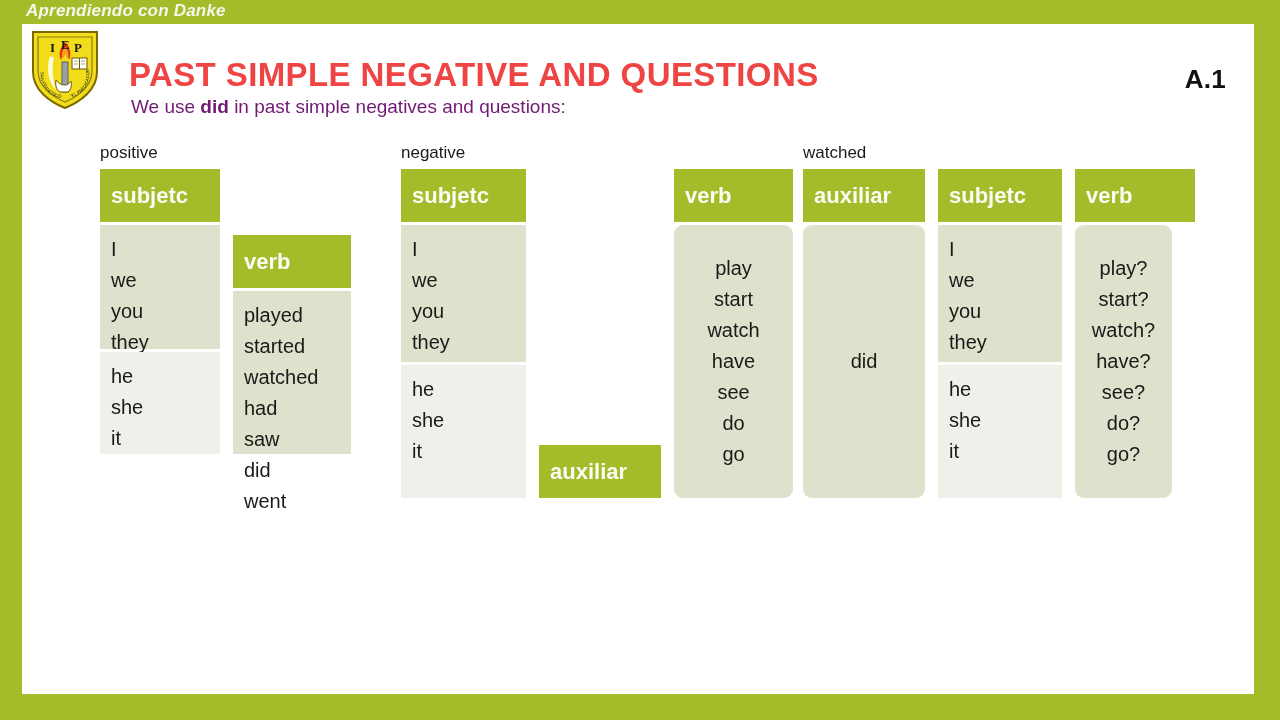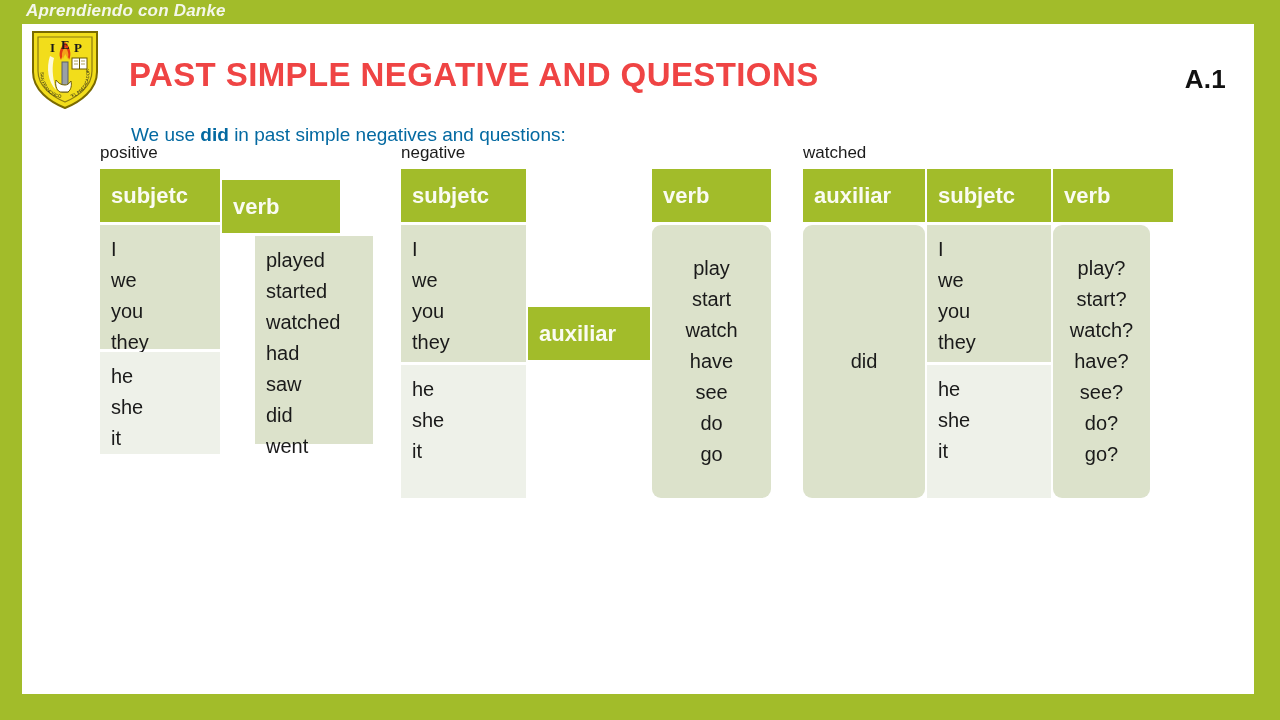--- a/index.html
+++ b/index.html
@@ -81,40 +81,40 @@
     font-size: 26px;
     font-weight: bold;
     color: #111111;
     letter-spacing: .3px;
   }
 
   
   #subtitle {
     position: absolute;
     left: 109px;
-    top: 100px;
+    top: 72px;
     font-size: 19px;
-    color: #0369a1;
+    color: #701a75;
     white-space: nowrap;
   }
   #subtitle b { font-weight: bold; }
 
   
   .tbl-wrap { position: absolute; }
   .tbl-caption {
     font-size: 17px;
     color: #1B1B1B;
     margin-bottom: 5px;
     height: 22px;
     line-height: 22px;
   }
   .tbl {
     display: flex;
-    gap: 2px;
-    align-items: center;
+    gap: 13px;
+    align-items: flex-end;
   }
   .col { display: flex; flex-direction: column; gap: 3px; }
   .hcell {
     background: #A2BC2A;
     color: #FAFBF2;
     font-size: 22px;
     font-weight: bold;
     height: 53px;
     line-height: 53px;
     padding: 0 11px;
@@ -204,21 +204,21 @@
               <div class="bcell light" style="width: 120px; height: 102px;">
                 <div class="stack">
                   <div class="ln">he</div>
                   <div class="ln">she</div>
                   <div class="ln">it</div>
                 </div>
               </div>
             </div>
             <div class="col">
               <div class="hcell" style="width: 118px;">verb</div>
-              <div class="bcell mid" style="width: 118px; height: 208px; margin-left: 33px;">
+              <div class="bcell mid" style="width: 118px; height: 163px;">
                 <div class="stack">
                   <div class="ln">played</div>
                   <div class="ln">started</div>
                   <div class="ln">watched</div>
                   <div class="ln">had</div>
                   <div class="ln">saw</div>
                   <div class="ln">did</div>
                   <div class="ln">went</div>
                 </div>
               </div>

